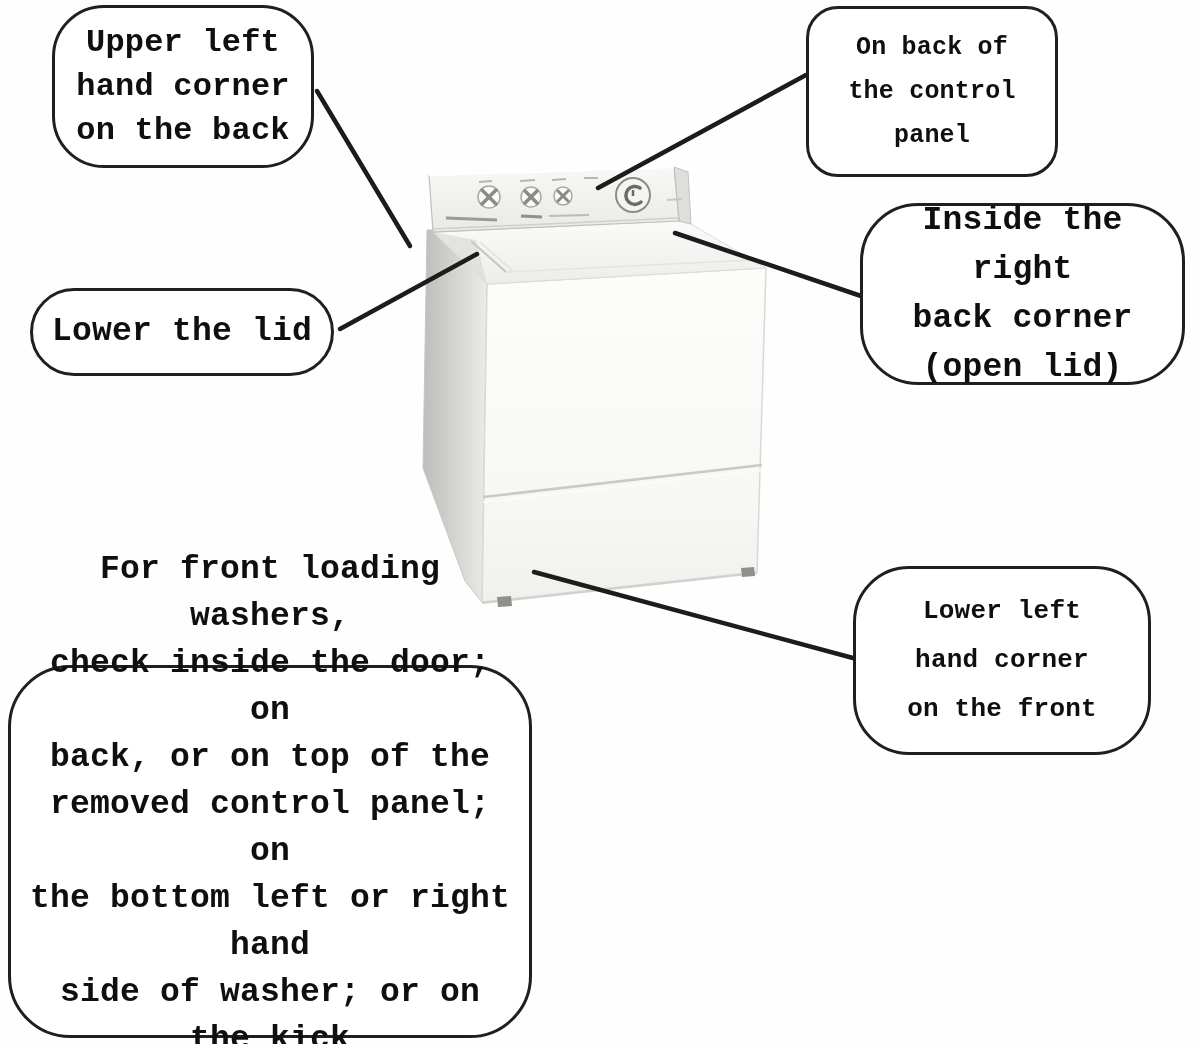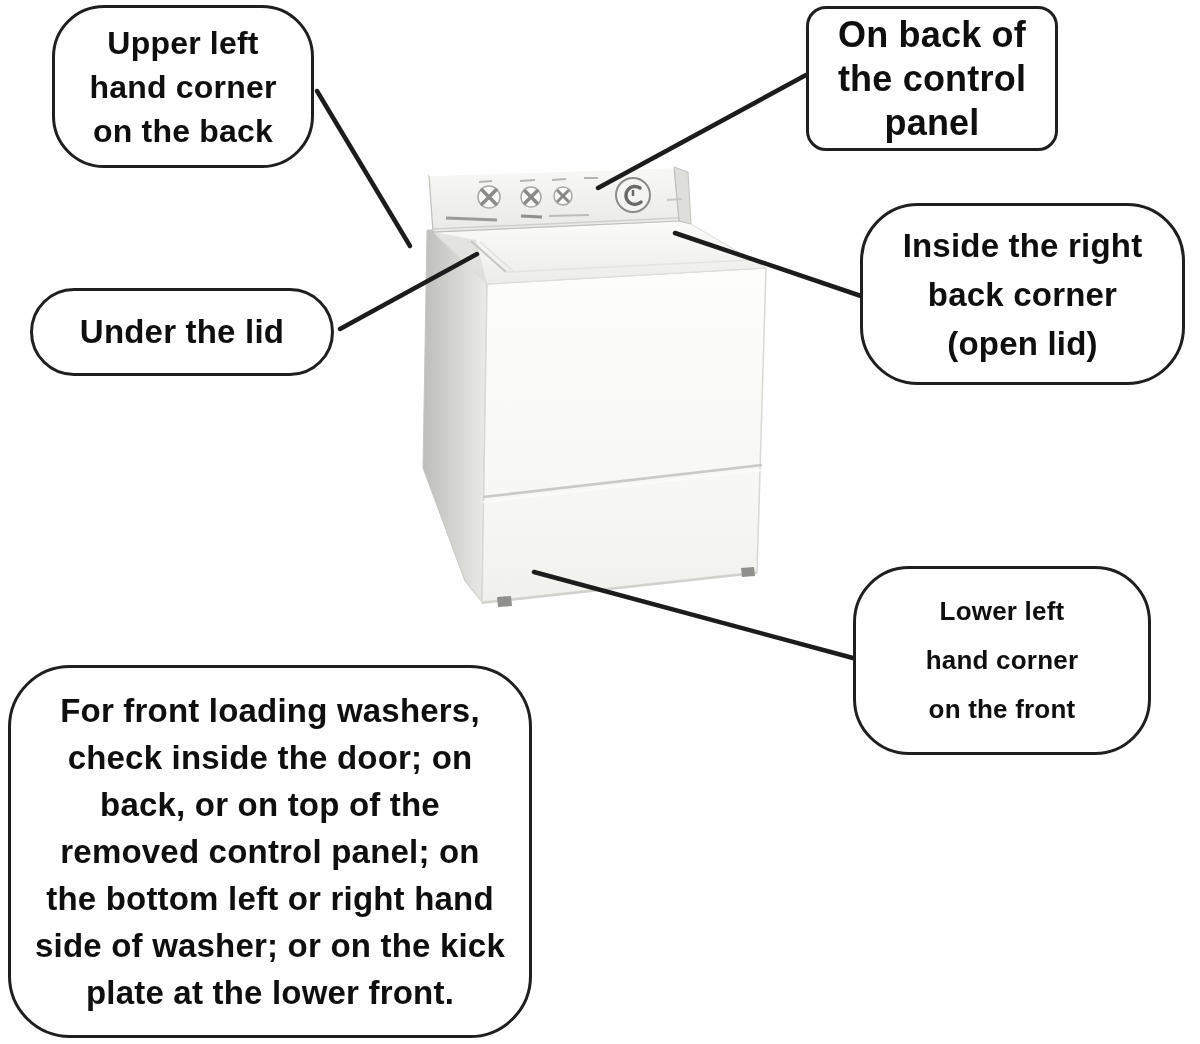--- a/index.html
+++ b/index.html
@@ -1,37 +1,37 @@
 <!DOCTYPE html>
 <html><head>
 <meta charset="utf-8">
 <style>
   html,body{margin:0;padding:0;background:#ffffff;}
   .stage{
     position:relative;
     width:1200px;height:1044px;
     background:#fefefe;
     overflow:hidden;
-    font-family:Liberation Sans, sans-serif;
+    font-family:Liberation Mono, monospace;
   }
   .art{position:absolute;left:0;top:0;width:1200px;height:1044px;}
   .bubble{
     position:absolute;
     box-sizing:border-box;
     background:#ffffff;
     border:3.5px solid #1f1f1f;
     display:flex;align-items:center;justify-content:center;
     text-align:center;
     white-space:pre-line;
     font-weight:bold;
     color:#0f0f0f;
     letter-spacing:0.2px;
   }
   .b1{left:52px;top:5px;width:262px;height:163px;border-radius:52px;font-size:32px;line-height:44px;}
-  .b2{left:806px;top:6px;width:252px;height:145px;border-radius:20px;font-size:36px;line-height:44px;}
+  .b2{left:806px;top:6px;width:252px;height:171px;border-radius:32px;font-size:25px;line-height:44px;}
   .b3{left:860px;top:203px;width:325px;height:182px;border-radius:58px;font-size:33px;line-height:49px;}
   .b4{left:30px;top:288px;width:304px;height:88px;border-radius:44px;font-size:33px;line-height:40px;}
   .b5{left:853px;top:566px;width:298px;height:189px;border-radius:56px;font-size:26px;line-height:49px;}
   .b6{left:8px;top:665px;width:524px;height:373px;border-radius:62px;font-size:33px;line-height:47px;padding:6px 10px;}
 </style>
 </head>
 <body>
 
 <div class="stage">
 
@@ -135,21 +135,21 @@
 on the back</div>
 
   <div class="bubble b2">On back of
 the control
 panel</div>
 
   <div class="bubble b3">Inside the right
 back corner
 (open lid)</div>
 
-  <div class="bubble b4">Under the lid</div>
+  <div class="bubble b4">Lower the lid</div>
 
   <div class="bubble b5">Lower left
 hand corner
 on the front</div>
 
   <div class="bubble b6">For front loading washers,
 check inside the door; on
 back, or on top of the
 removed control panel; on
 the bottom left or right hand

